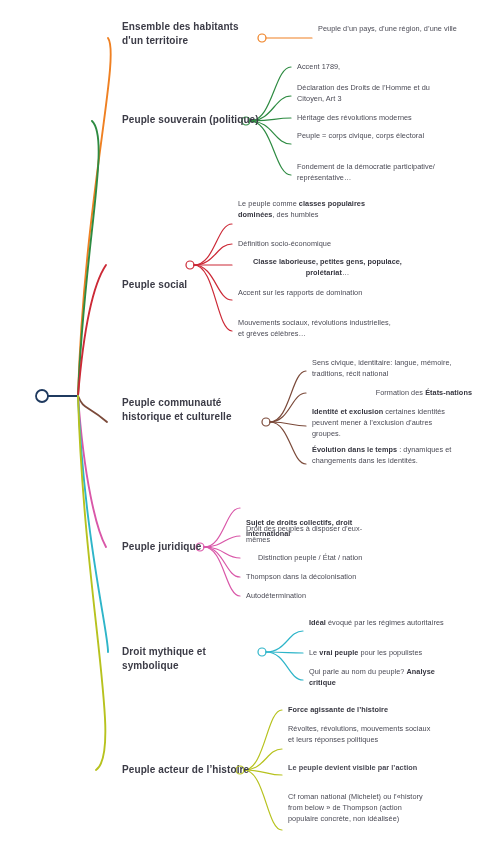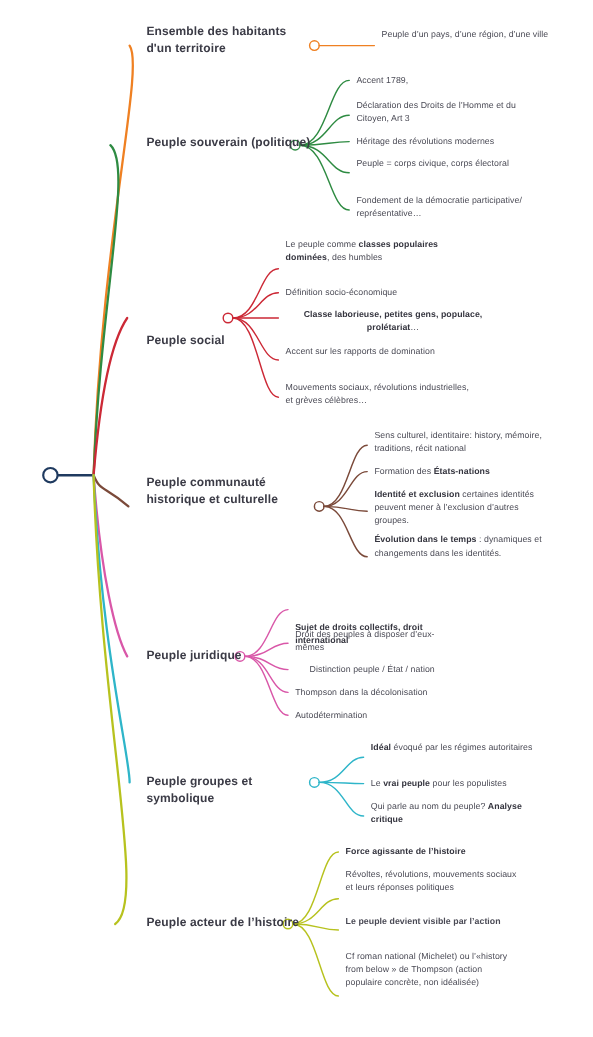--- a/index.html
+++ b/index.html
@@ -105,31 +105,31 @@
     <div class="leaf-label" style="left: 297px; top: 113px; width: 165px;">Héritage des révolutions modernes</div>
     <div class="leaf-label" style="left: 297px; top: 131px; width: 150px;">Peuple = corps civique, corps électoral</div>
     <div class="leaf-label" style="left: 297px; top: 162px; width: 155px;">Fondement de la démocratie participative/ représentative…</div>
     <div class="branch-label" style="left: 122px; top: 258px; width: 70px; margin-top: 20px;">Peuple social</div>
     <div class="leaf-label" style="left: 238px; top: 199px; width: 150px;">Le peuple comme <b>classes populaires dominées</b>, des humbles</div>
     <div class="leaf-label" style="left: 238px; top: 239px; width: 160px;">Définition socio-économique</div>
     <div class="leaf-label" style="left: 250px; top: 257px; width: 155px; text-align: center;"><b>Classe laborieuse, petites gens, populace, prolétariat</b>…</div>
     <div class="leaf-label" style="left: 238px; top: 288px; width: 140px;">Accent sur les rapports de domination</div>
     <div class="leaf-label" style="left: 238px; top: 318px; width: 158px;">Mouvements sociaux, révolutions industrielles, et grèves célèbres…</div>
     <div class="branch-label" style="left: 122px; top: 396px; width: 145px;">Peuple communauté historique et culturelle</div>
-    <div class="leaf-label" style="left: 312px; top: 358px; width: 150px;">Sens culturel, identitaire: history, mémoire, traditions, récit national</div>
-    <div class="leaf-label" style="left: 312px; top: 388px; width: 160px;">Formation des <b>États-nations</b></div>
+    <div class="leaf-label" style="left: 312px; top: 358px; width: 150px;">Sens civique, identitaire: langue, mémoire, traditions, récit national</div>
+    <div class="leaf-label" style="left: 312px; top: 388px; width: 160px; text-align: right;">Formation des <b>États-nations</b></div>
     <div class="leaf-label" style="left: 312px; top: 407px; width: 145px;"><b>Identité et exclusion</b> certaines identités peuvent mener à l’exclusion d’autres groupes.</div>
     <div class="leaf-label" style="left: 312px; top: 445px; width: 150px;"><b>Évolution dans le temps</b> : dynamiques et changements dans les identités.</div>
     <div class="branch-label" style="left: 122px; top: 540px; width: 80px;">Peuple juridique</div>
     <div class="leaf-label" style="left: 246px; top: 495px; width: 150px; margin-top: 23px;"><b>Sujet de droits collectifs, droit international</b></div>
     <div class="leaf-label" style="left: 246px; top: 524px; width: 140px;">Droit des peuples à disposer d’eux-mêmes</div>
     <div class="leaf-label" style="left: 258px; top: 553px; width: 150px;">Distinction peuple / État / nation</div>
     <div class="leaf-label" style="left: 246px; top: 572px; width: 150px;">Thompson dans la décolonisation</div>
     <div class="leaf-label" style="left: 246px; top: 591px; width: 150px;">Autodétermination</div>
-    <div class="branch-label" style="left: 122px; top: 645px; width: 140px;">Peuple groupes et symbolique</div>
+    <div class="branch-label" style="left: 122px; top: 645px; width: 140px;">Droit mythique et symbolique</div>
     <div class="leaf-label" style="left: 309px; top: 618px; width: 150px;"><b>Idéal</b> évoqué par les régimes autoritaires</div>
     <div class="leaf-label" style="left: 309px; top: 648px; width: 165px;">Le <b>vrai peuple</b> pour les populistes</div>
     <div class="leaf-label" style="left: 309px; top: 667px; width: 140px;">Qui parle au nom du peuple? <b>Analyse critique</b></div>
     <div class="branch-label" style="left: 122px; top: 763px; width: 130px;">Peuple acteur de l’histoire</div>
     <div class="leaf-label" style="left: 288px; top: 705px; width: 150px;"><b>Force agissante de l’histoire</b></div>
     <div class="leaf-label" style="left: 288px; top: 724px; width: 145px;">Révoltes, révolutions, mouvements sociaux et leurs réponses politiques</div>
     <div class="leaf-label" style="left: 288px; top: 763px; width: 135px; font-weight: bold;">Le peuple devient visible par l’action</div>
     <div class="leaf-label" style="left: 288px; top: 792px; width: 140px;">Cf roman national (Michelet) ou l’«history from below » de Thompson (action populaire concrète, non idéalisée)</div>
   </div>
 

